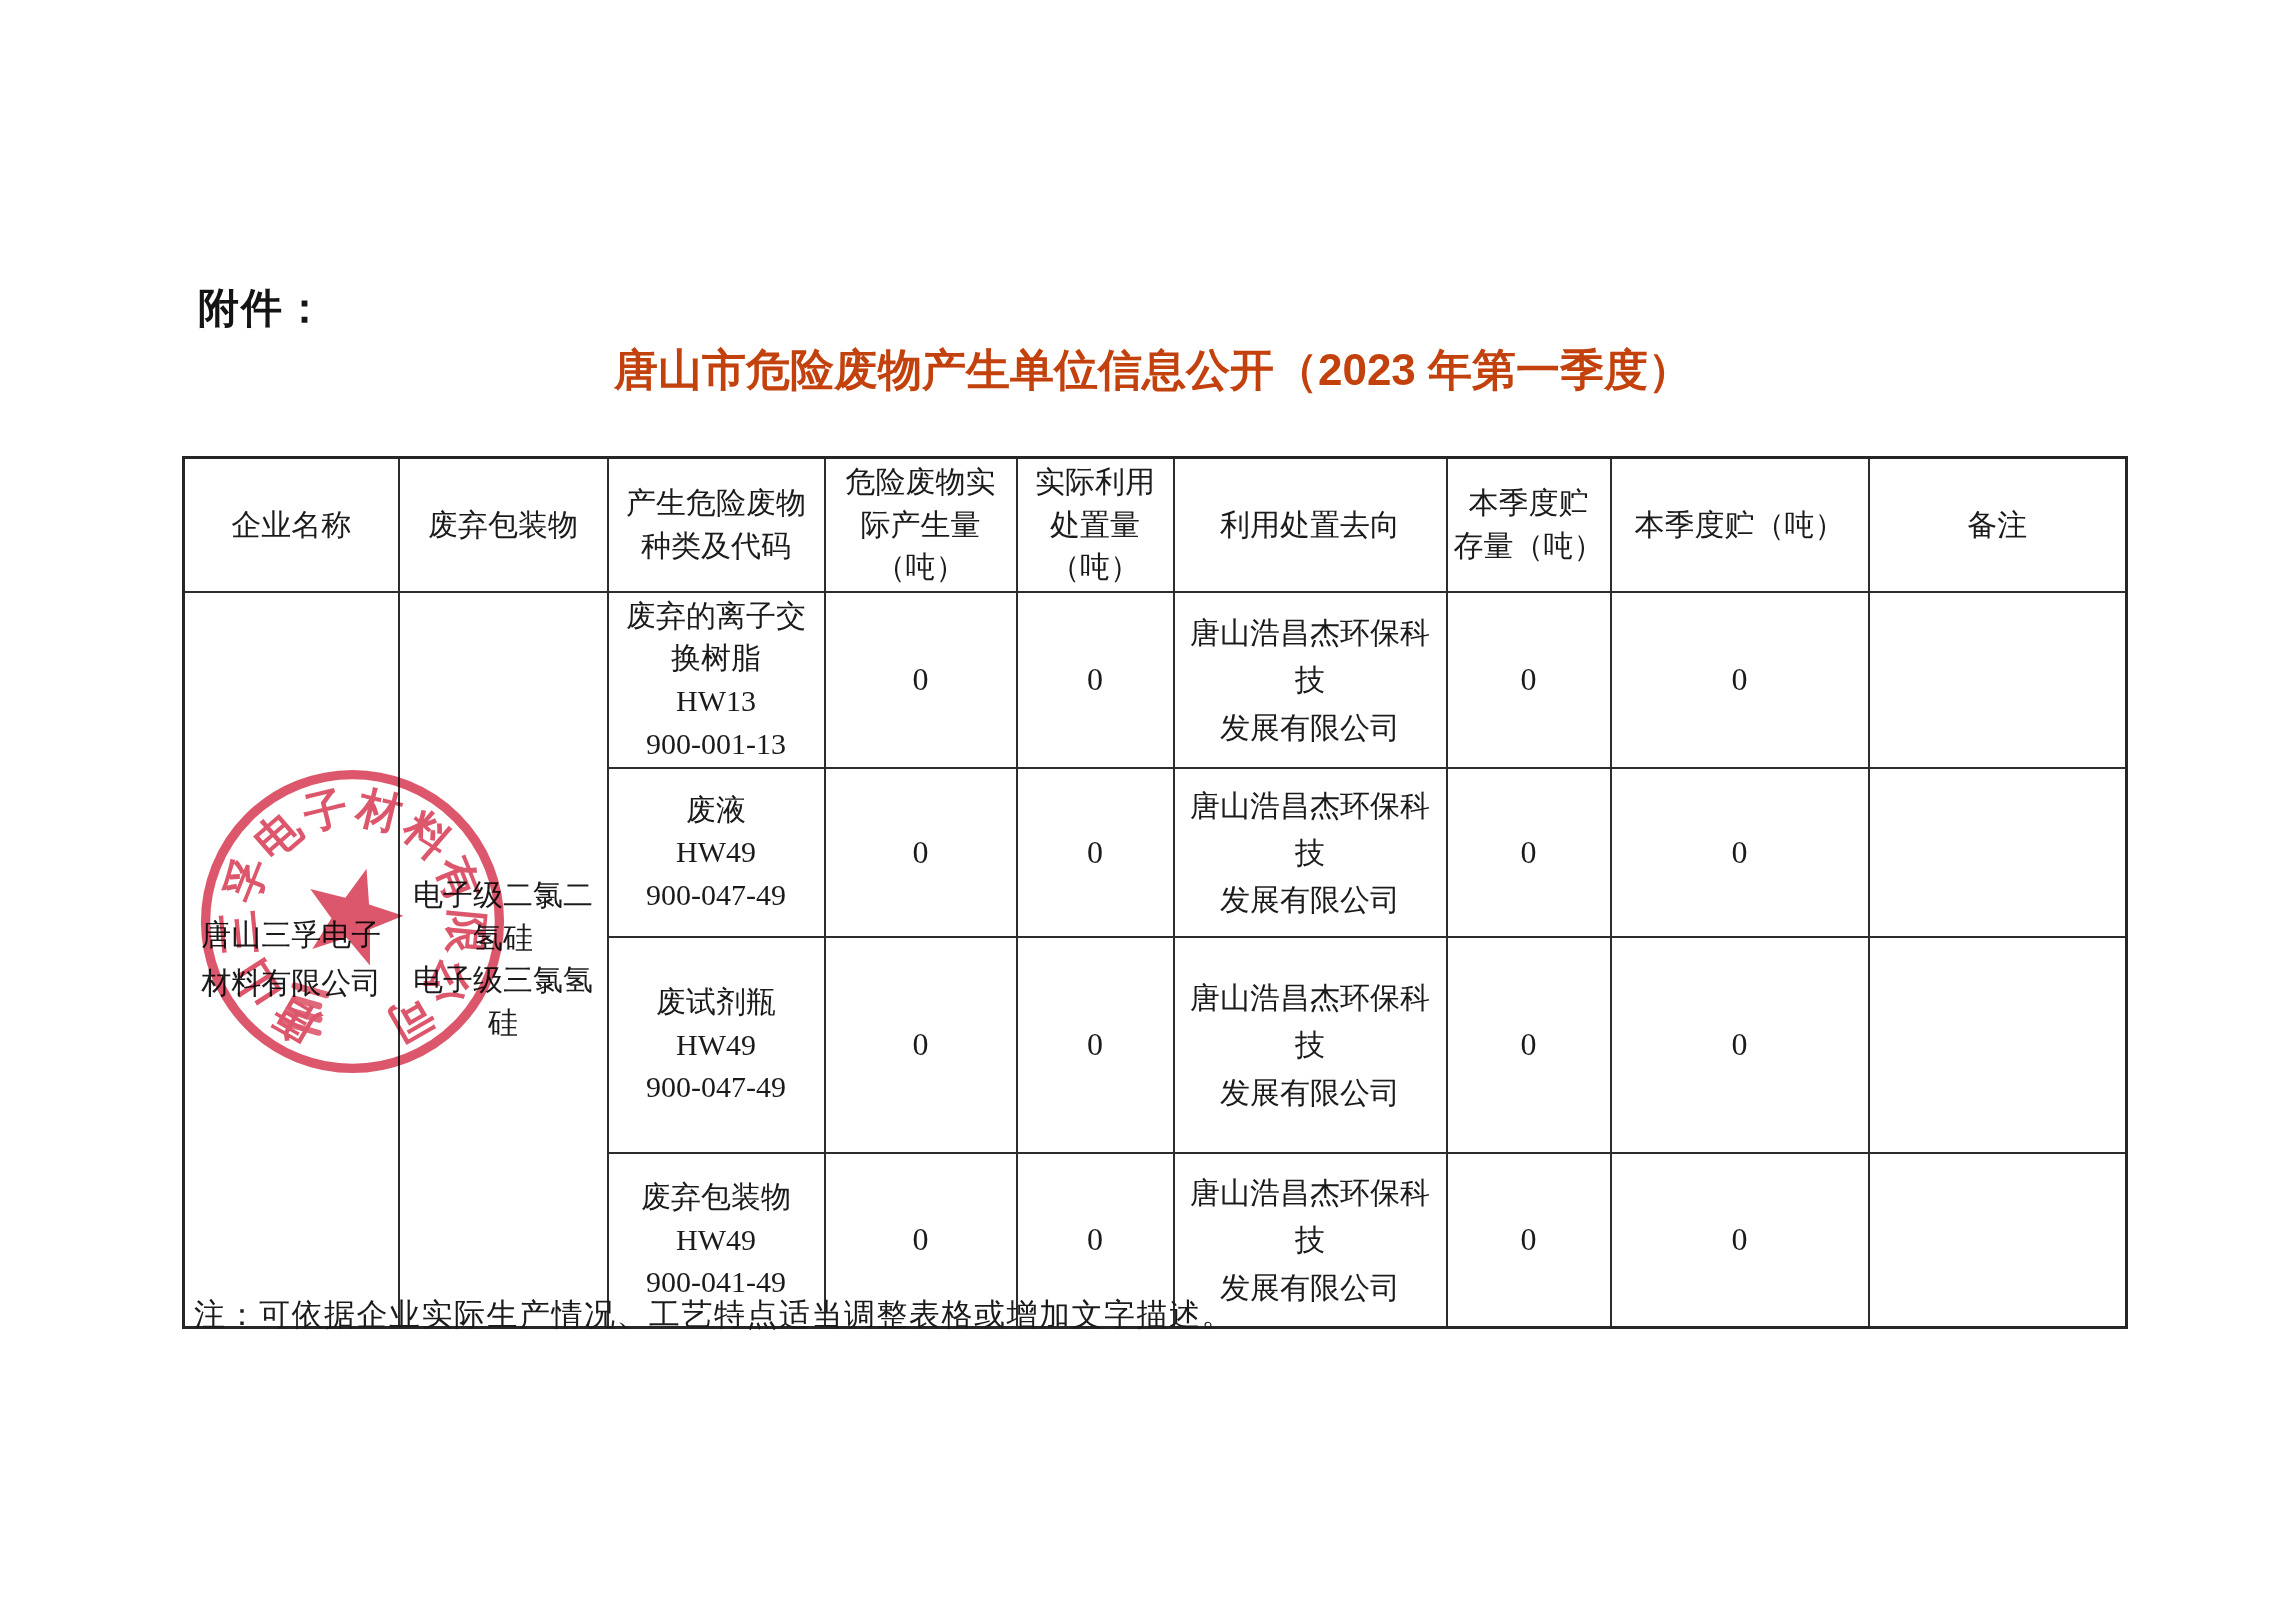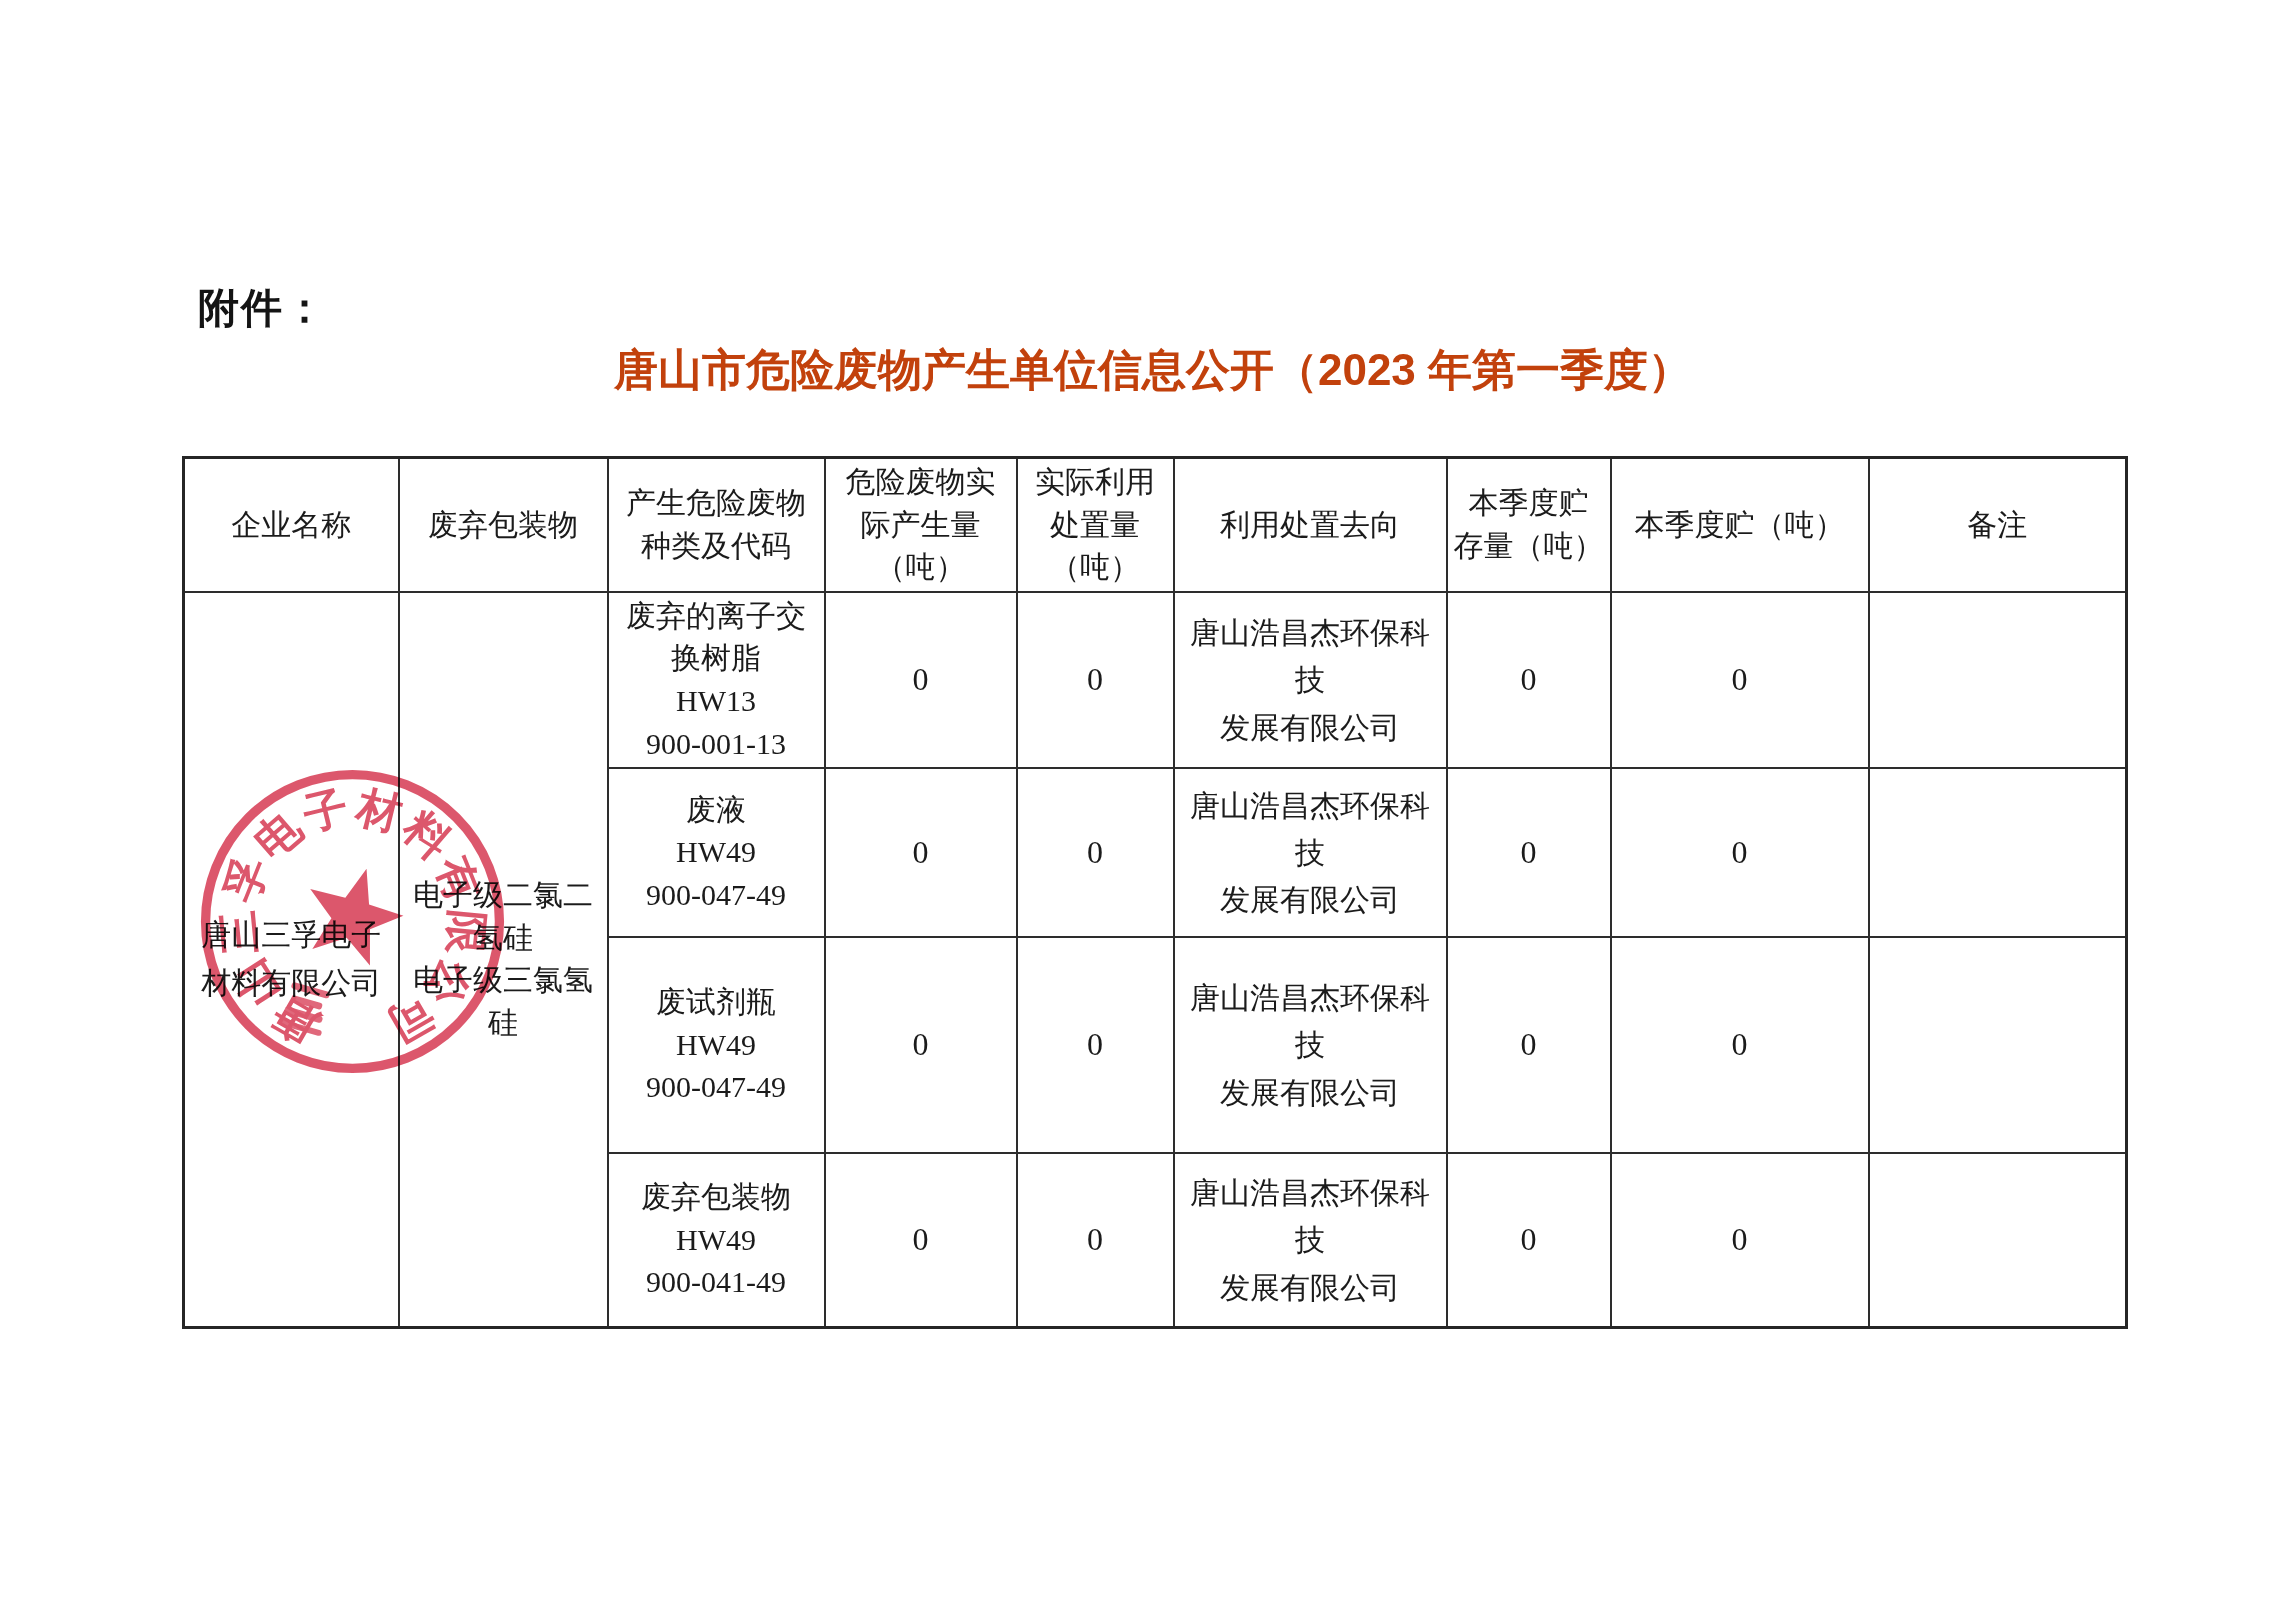--- a/index.html
+++ b/index.html
@@ -147,20 +147,21 @@
         <td class="num">0</td>
         <td class="dest">唐山浩昌杰环保科技
 发展有限公司</td>
         <td class="num">0</td>
         <td class="num">0</td>
         <td></td>
       </tr>
     </tbody>
   </table>
 
+  <div class="footnote">注：可依据企业实际生产情况、工艺特点适当调整表格或增加文字描述。</div>
 
   <svg class="stamp" id="stamp-svg" viewBox="0 0 340 340" aria-hidden="true" style="--seal: #d9455c;">
     <circle class="seal-ring" cx="170" cy="170" r="150"></circle>
     <polygon class="seal-star" transform="translate(170,166) rotate(16)" points="0,-52 12.6,-17.4 49.5,-16.1 20.5,6.6 30.6,42.1 0,21.5 -30.6,42.1 -20.5,6.6 -49.5,-16.1 -12.6,-17.4"></polygon>
     <g class="seal-mark" transform="translate(122,258) rotate(16)">
       <rect x="-20" y="-22" width="40" height="7" rx="3"></rect>
       <rect x="-16" y="-9" width="32" height="7" rx="3"></rect>
       <rect x="-20" y="4" width="40" height="7" rx="3"></rect>
       <rect x="-23" y="18" width="46" height="6" rx="3"></rect>
     </g>

